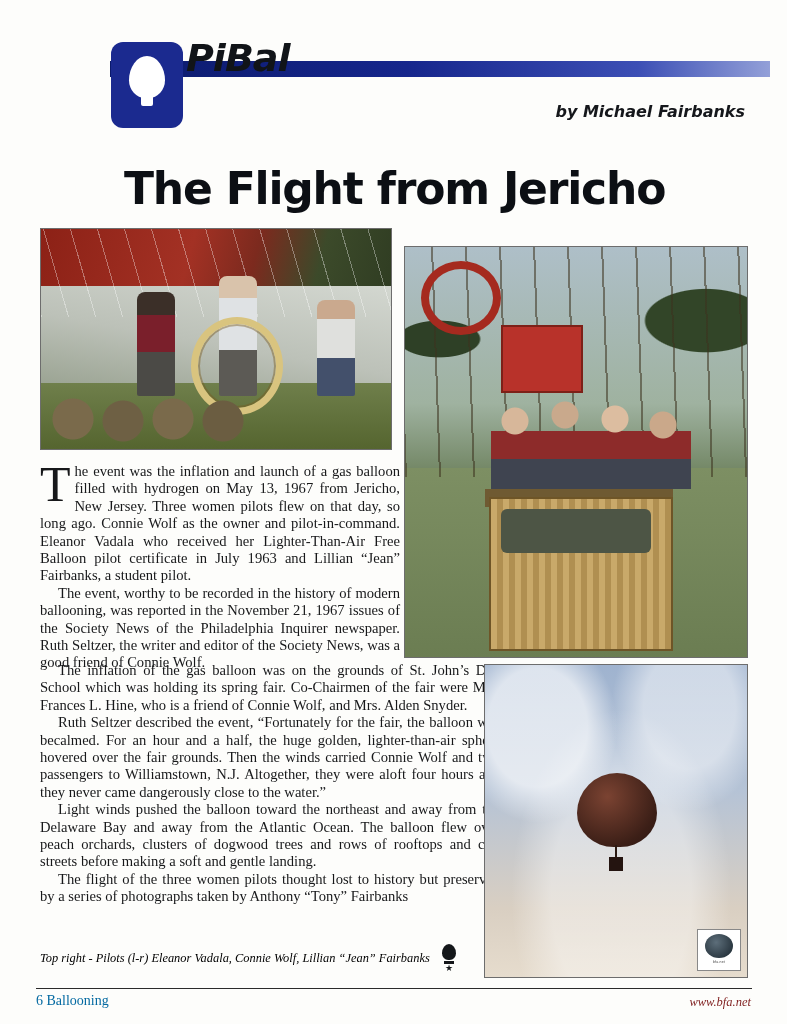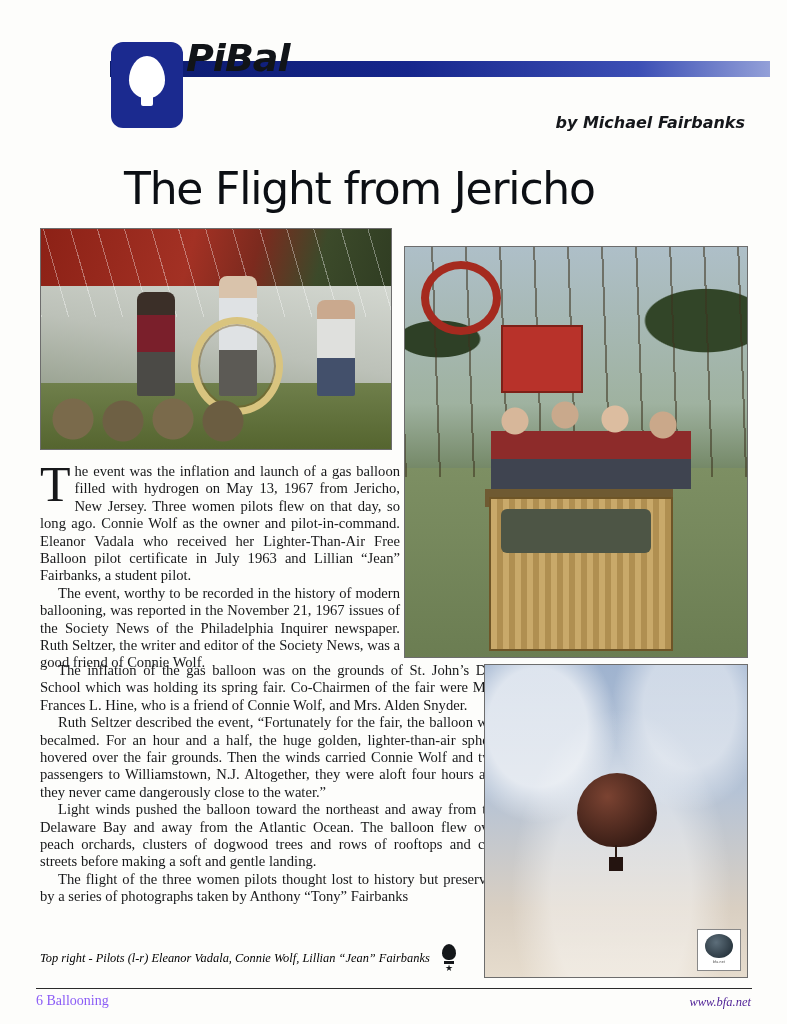--- a/index.html
+++ b/index.html
@@ -67,37 +67,37 @@
     font-family: "DejaVu Sans", sans-serif;
     font-style: italic;
     font-weight: bold;
     font-size: 38px;
     letter-spacing: -1px;
     color: #111418;
   }
   .byline {
     position: absolute;
     right: 42px;
-    top: 113px;
+    top: 102px;
     font-family: "DejaVu Sans", sans-serif;
     font-style: italic;
     font-weight: bold;
     font-size: 16px;
     color: #15171b;
     text-align: right;
   }
 
   
   .headline {
     position: absolute;
     left: 124px;
     top: 163px;
     width: 640px;
     font-family: "DejaVu Sans", sans-serif;
-    font-weight: normal;
+    font-weight: bold;
     font-size: 44px;
     letter-spacing: -1.2px;
     color: #0c0f14;
   }
 
   
   .photo {
     position: absolute;
     border: 1px solid #6d6d6d;
     box-sizing: border-box;
@@ -321,29 +321,29 @@
     top: 988px;
     width: 716px;
     height: 1px;
     background: #2a2a2a;
   }
   .folio-left {
     position: absolute;
     left: 36px;
     top: 993px;
     font-size: 14px;
-    color: #8b5cf6;
+    color: #0369a1;
   }
   .folio-right {
     position: absolute;
     right: 36px;
     top: 995px;
     font-size: 12.5px;
     font-style: italic;
-    color: #4c1d95;
+    color: #7f1d1d;
   }
 </style>
 </head>
 <body>
 
 <div class="page">
 
   <div class="masthead">
     <div class="mast-bar"></div>
     <div class="mast-logo">

